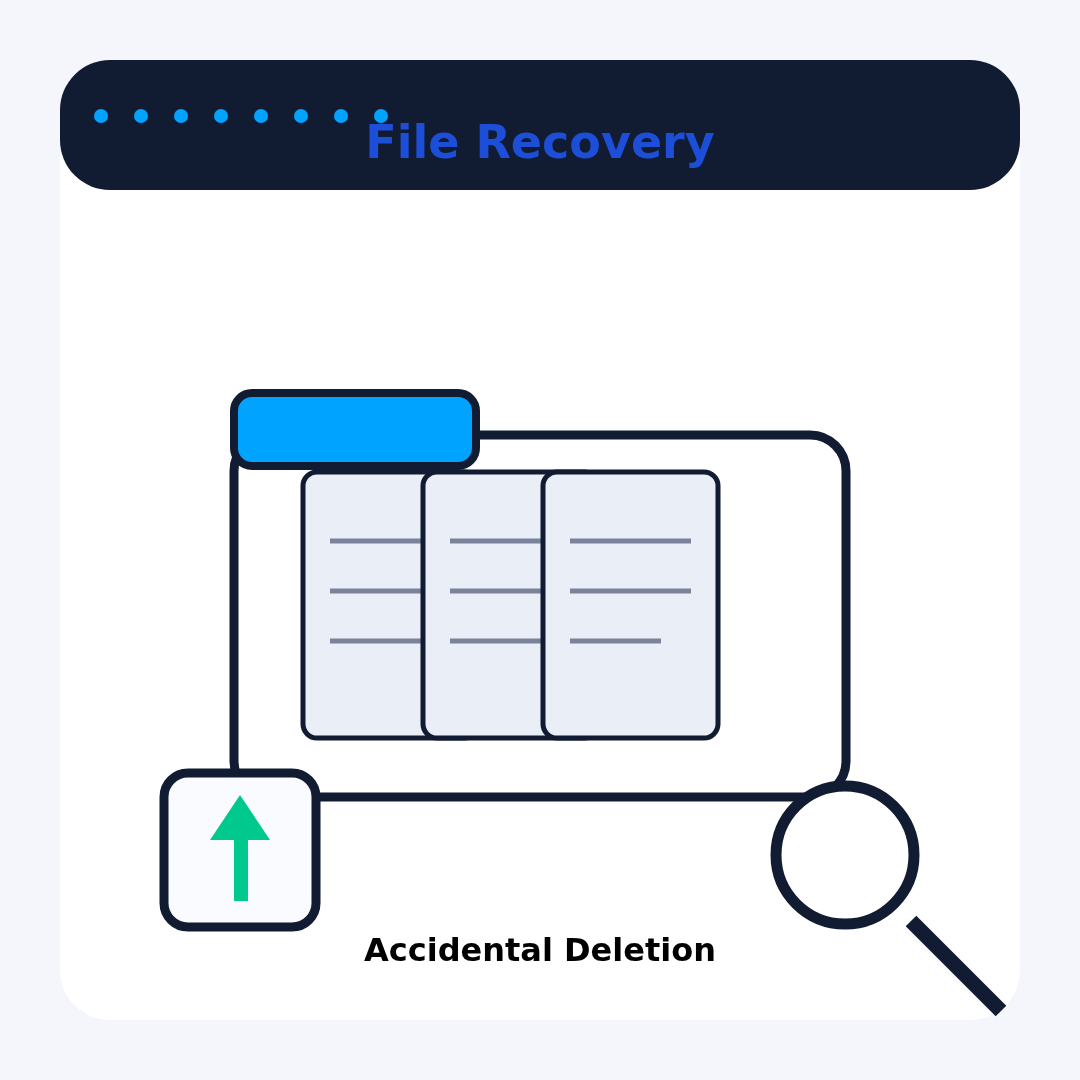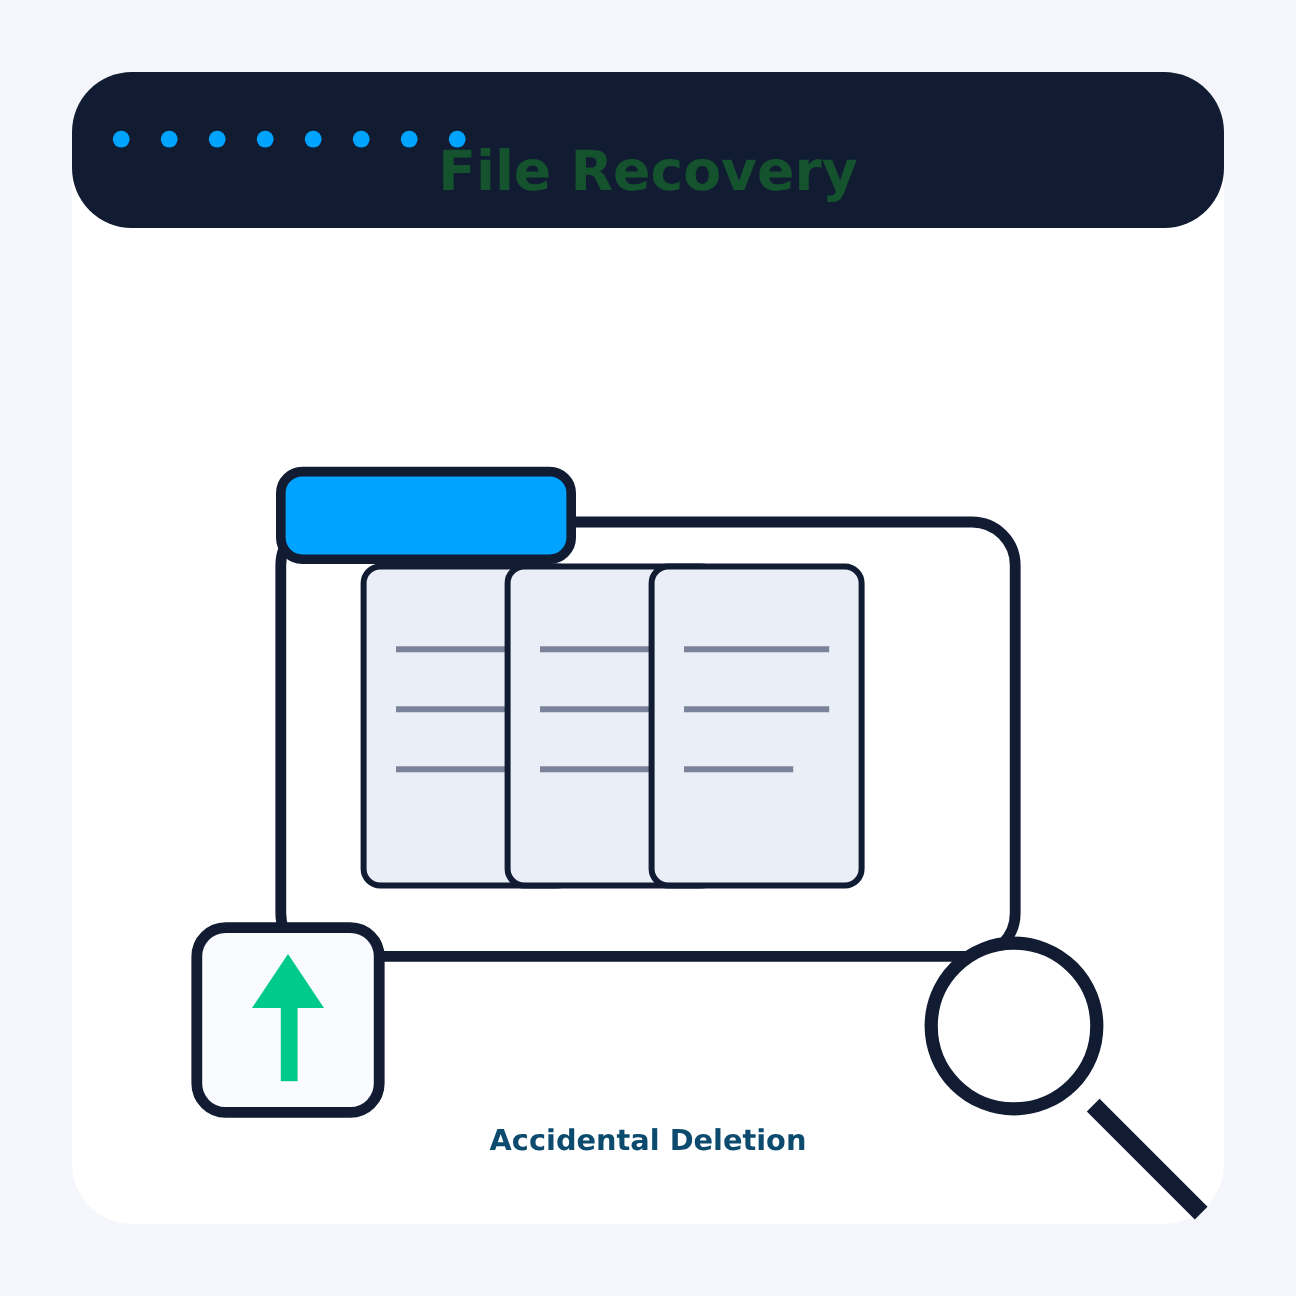--- a/index.html
+++ b/index.html
@@ -1,19 +1,19 @@
 <!DOCTYPE html>
 <html><head>
 <meta charset="utf-8">
 <style>
   html, body { margin:0; padding:0; }
   body { width:1080px; height:1080px; background:#f4f6fb; position:relative; overflow:hidden; font-family:"DejaVu Sans", sans-serif; }
   svg { position:absolute; left:0; top:0; }
-  .title { position:absolute; left:60px; width:960px; top:112px; text-align:center; color:#14532d; font-weight:bold; font-size:46px; line-height:60px; }
-  .caption { position:absolute; left:60px; width:960px; top:930px; text-align:center; color:#0c4a6e; font-weight:bold; font-size:24px; line-height:40px; }
+  .title { position:absolute; left:60px; width:960px; top:112px; text-align:center; color:#1d4ed8; font-weight:bold; font-size:46px; line-height:60px; }
+  .caption { position:absolute; left:60px; width:960px; top:930px; text-align:center; color:#000000; font-weight:bold; font-size:32px; line-height:40px; }
 </style>
 </head>
 <body>
 
 <svg width="1080" height="1080" viewBox="0 0 1080 1080">
 
   <rect x="60" y="60" width="960" height="960" rx="50" fill="#ffffff"></rect>
 
   <path d="M110,60 H970 A50,50 0 0 1 1020,110 V140 A50,50 0 0 1 970,190 H110 A50,50 0 0 1 60,140 V110 A50,50 0 0 1 110,60 Z" fill="#111c33"></path>
 

